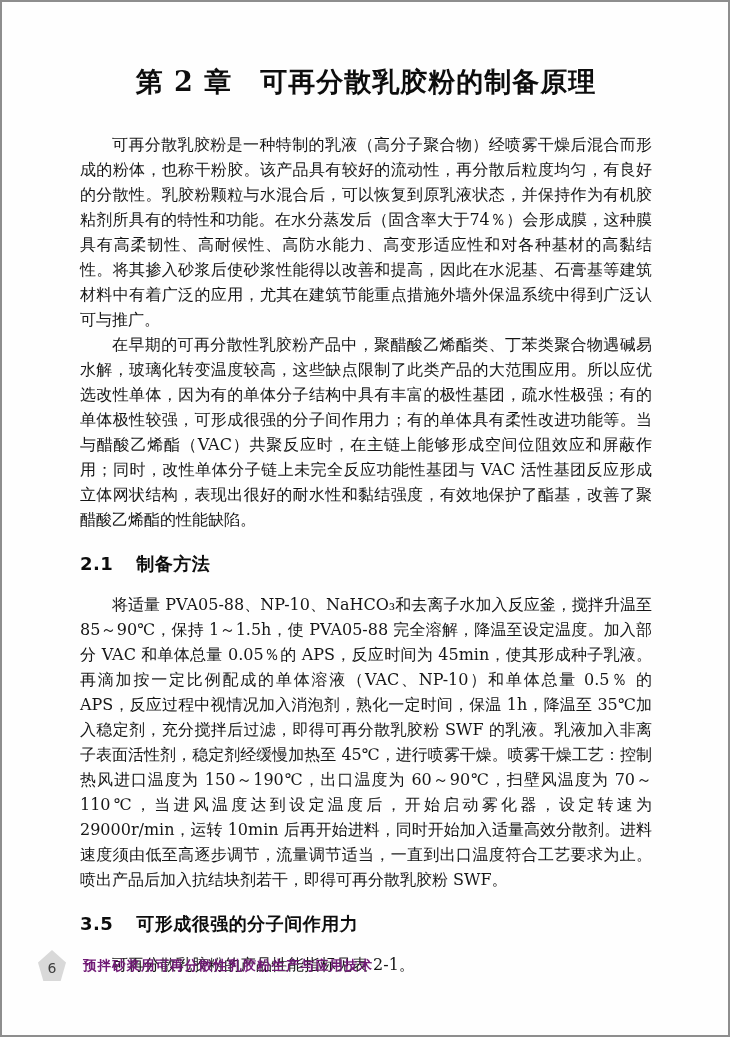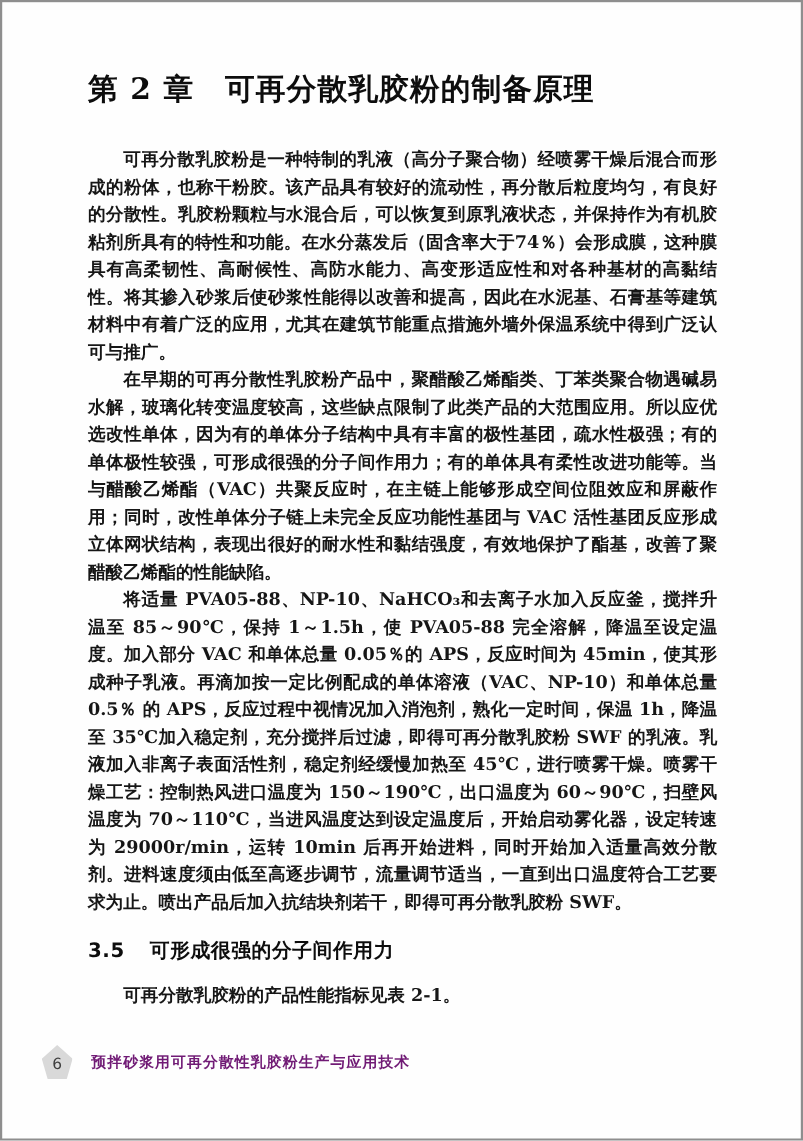--- a/index.html
+++ b/index.html
@@ -14,35 +14,34 @@
     background: #fefefe;
     border: 2px solid #8e8e8e;
     position: relative;
     overflow: hidden;
     padding: 58px 76px 0 78px;
     font-family: "DejaVu Serif", "Liberation Serif", serif;
     color: #141414;
   }
   .chapter-title {
     margin: 0 0 28px 0;
-    text-align: left;
+    text-align: center;
     font-size: 27px;
     line-height: 44px;
     font-weight: 700;
     letter-spacing: 1px;
     color: #0d0d0d;
   }
   .para {
     margin: 0;
     font-size: 16px;
     line-height: 25px;
     text-align: justify;
     text-indent: 2em;
     color: #161616;
-    font-weight: bold;
   }
   .section-heading {
     margin: 20px 0 16px 0;
     font-family: "DejaVu Sans", "Liberation Sans", sans-serif;
     font-size: 18px;
     font-weight: 700;
     color: #0d0d0d;
     letter-spacing: 0.5px;
   }
   .section-heading .sec-num {
@@ -83,20 +82,24 @@
 
 <div class="page">
 
   <h1 class="chapter-title">第 2 章　可再分散乳胶粉的制备原理</h1>
 
   <p class="para">可再分散乳胶粉是一种特制的乳液（高分子聚合物）经喷雾干燥后混合而形成的粉体，也称干粉胶。该产品具有较好的流动性，再分散后粒度均匀，有良好的分散性。乳胶粉颗粒与水混合后，可以恢复到原乳液状态，并保持作为有机胶粘剂所具有的特性和功能。在水分蒸发后（固含率大于74％）会形成膜，这种膜具有高柔韧性、高耐候性、高防水能力、高变形适应性和对各种基材的高黏结性。将其掺入砂浆后使砂浆性能得以改善和提高，因此在水泥基、石膏基等建筑材料中有着广泛的应用，尤其在建筑节能重点措施外墙外保温系统中得到广泛认可与推广。</p>
 
   <p class="para">在早期的可再分散性乳胶粉产品中，聚醋酸乙烯酯类、丁苯类聚合物遇碱易水解，玻璃化转变温度较高，这些缺点限制了此类产品的大范围应用。所以应优选改性单体，因为有的单体分子结构中具有丰富的极性基团，疏水性极强；有的单体极性较强，可形成很强的分子间作用力；有的单体具有柔性改进功能等。当与醋酸乙烯酯（VAC）共聚反应时，在主链上能够形成空间位阻效应和屏蔽作用；同时，改性单体分子链上未完全反应功能性基团与 VAC 活性基团反应形成立体网状结构，表现出很好的耐水性和黏结强度，有效地保护了酯基，改善了聚醋酸乙烯酯的性能缺陷。</p>
 
 
+  <h2 class="section-heading">
+    <span class="sec-num">2.1</span>
+    <span class="sec-title">制备方法</span>
+  </h2>
 
   <p class="para">将适量 PVA05-88、NP-10、NaHCO₃和去离子水加入反应釜，搅拌升温至 85～90℃，保持 1～1.5h，使 PVA05-88 完全溶解，降温至设定温度。加入部分 VAC 和单体总量 0.05％的 APS，反应时间为 45min，使其形成种子乳液。再滴加按一定比例配成的单体溶液（VAC、NP-10）和单体总量 0.5％ 的 APS，反应过程中视情况加入消泡剂，熟化一定时间，保温 1h，降温至 35℃加入稳定剂，充分搅拌后过滤，即得可再分散乳胶粉 SWF 的乳液。乳液加入非离子表面活性剂，稳定剂经缓慢加热至 45℃，进行喷雾干燥。喷雾干燥工艺：控制热风进口温度为 150～190℃，出口温度为 60～90℃，扫壁风温度为 70～110℃，当进风温度达到设定温度后，开始启动雾化器，设定转速为 29000r/min，运转 10min 后再开始进料，同时开始加入适量高效分散剂。进料速度须由低至高逐步调节，流量调节适当，一直到出口温度符合工艺要求为止。喷出产品后加入抗结块剂若干，即得可再分散乳胶粉 SWF。</p>
 
   <h2 class="section-heading">
     <span class="sec-num">3.5</span>
     <span class="sec-title">可形成很强的分子间作用力</span>
   </h2>
 
   <p class="para">可再分散乳胶粉的产品性能指标见表 2-1。</p>
 

